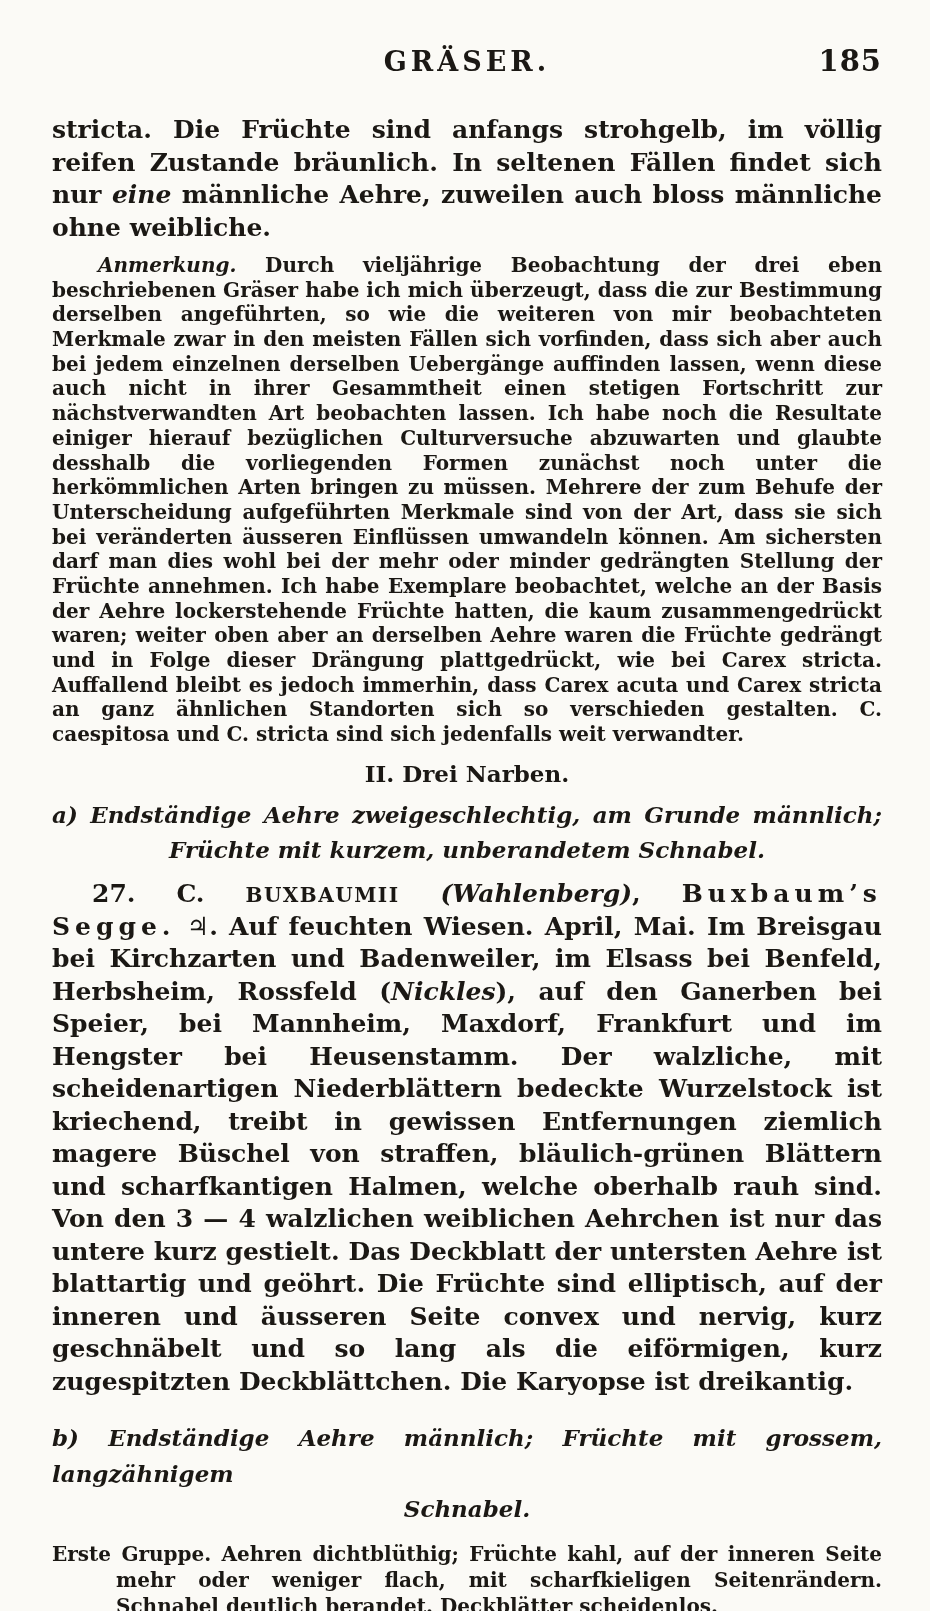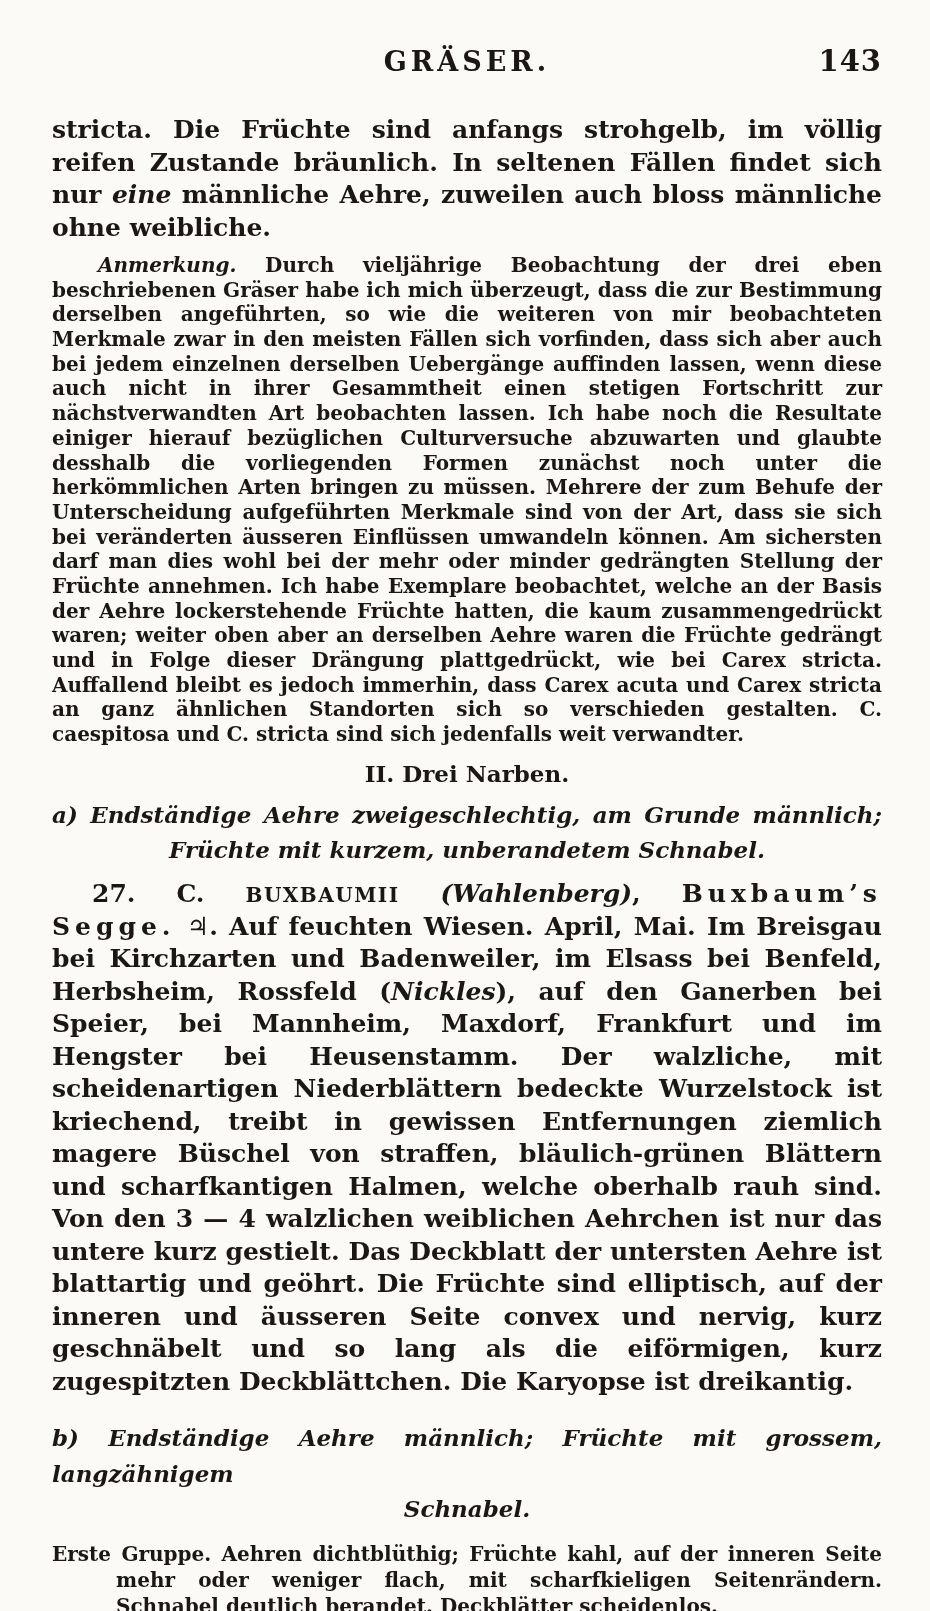--- a/index.html
+++ b/index.html
@@ -52,21 +52,21 @@
   }
   i{font-style:italic;}
 </style>
 </head>
 <body>
 
 <div class="page">
 
   <div class="header">
     <div class="running-title">GRÄSER.</div>
-    <div class="pagenum">143</div>
+    <div class="pagenum">185</div>
   </div>
 
   <p class="main"><span>stricta. Die Früchte sind anfangs strohgelb, im völlig reifen Zustande bräunlich. In seltenen Fällen findet sich nur </span><i>eine</i><span> männliche Aehre, zuweilen auch bloss männliche ohne weibliche.</span></p>
 
   <p class="note"><i>Anmerkung.</i><span> Durch vieljährige Beobachtung der drei eben beschriebenen Gräser habe ich mich überzeugt, dass die zur Bestimmung derselben angeführten, so wie die weiteren von mir beobachteten Merkmale zwar in den meisten Fällen sich vorfinden, dass sich aber auch bei jedem einzelnen derselben Uebergänge auffinden lassen, wenn diese auch nicht in ihrer Gesammtheit einen stetigen Fortschritt zur nächstverwandten Art beobachten lassen. Ich habe noch die Resultate einiger hierauf bezüglichen Culturversuche abzuwarten und glaubte desshalb die vorliegenden Formen zunächst noch unter die herkömmlichen Arten bringen zu müssen. Mehrere der zum Behufe der Unterscheidung aufgeführten Merkmale sind von der Art, dass sie sich bei veränderten äusseren Einflüssen umwandeln können. Am sichersten darf man dies wohl bei der mehr oder minder gedrängten Stellung der Früchte annehmen. Ich habe Exemplare beobachtet, welche an der Basis der Aehre lockerstehende Früchte hatten, die kaum zusammengedrückt waren; weiter oben aber an derselben Aehre waren die Früchte gedrängt und in Folge dieser Drängung plattgedrückt, wie bei Carex stricta. Auffallend bleibt es jedoch immerhin, dass Carex acuta und Carex stricta an ganz ähnlichen Standorten sich so verschieden gestalten. C. caespitosa und C. stricta sind sich jedenfalls weit verwandter.</span></p>
 
   <div class="sec-heading">II. Drei Narben.</div>
 
   <div class="subhead">
     <div class="shl1"><span>a)</span> <span>Endständige Aehre zweigeschlechtig, am Grunde männlich;</span></div>

